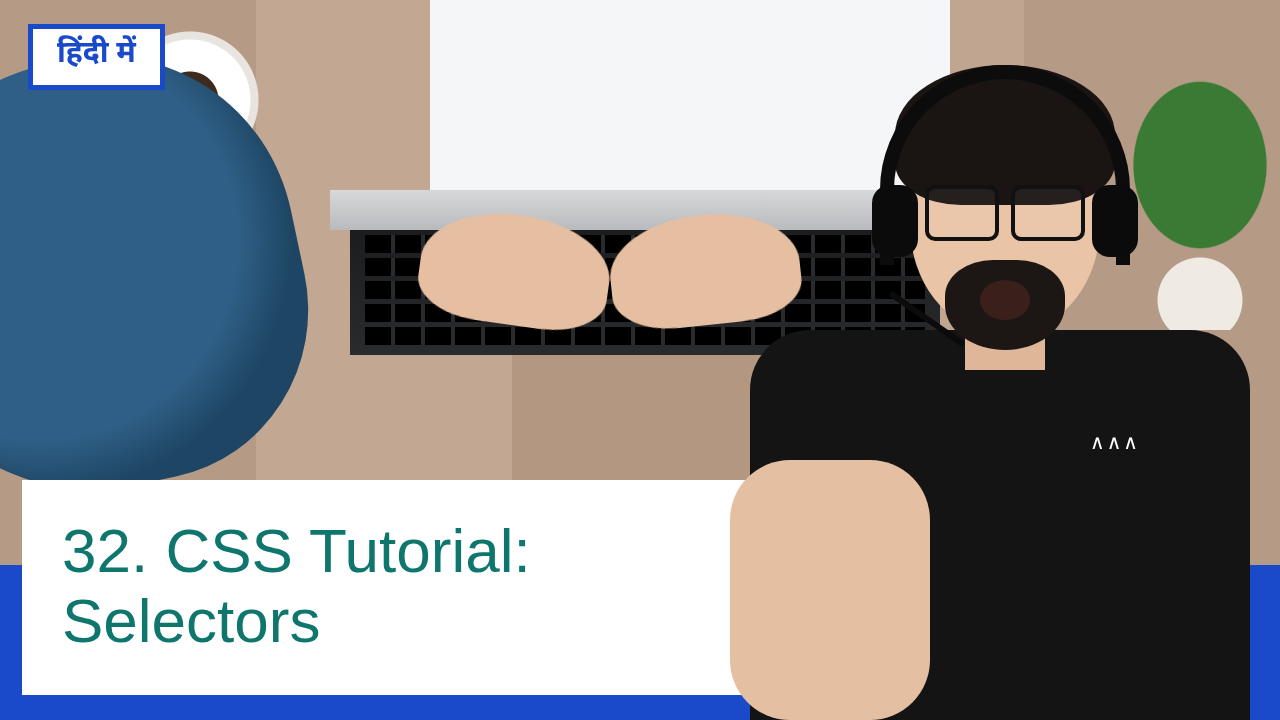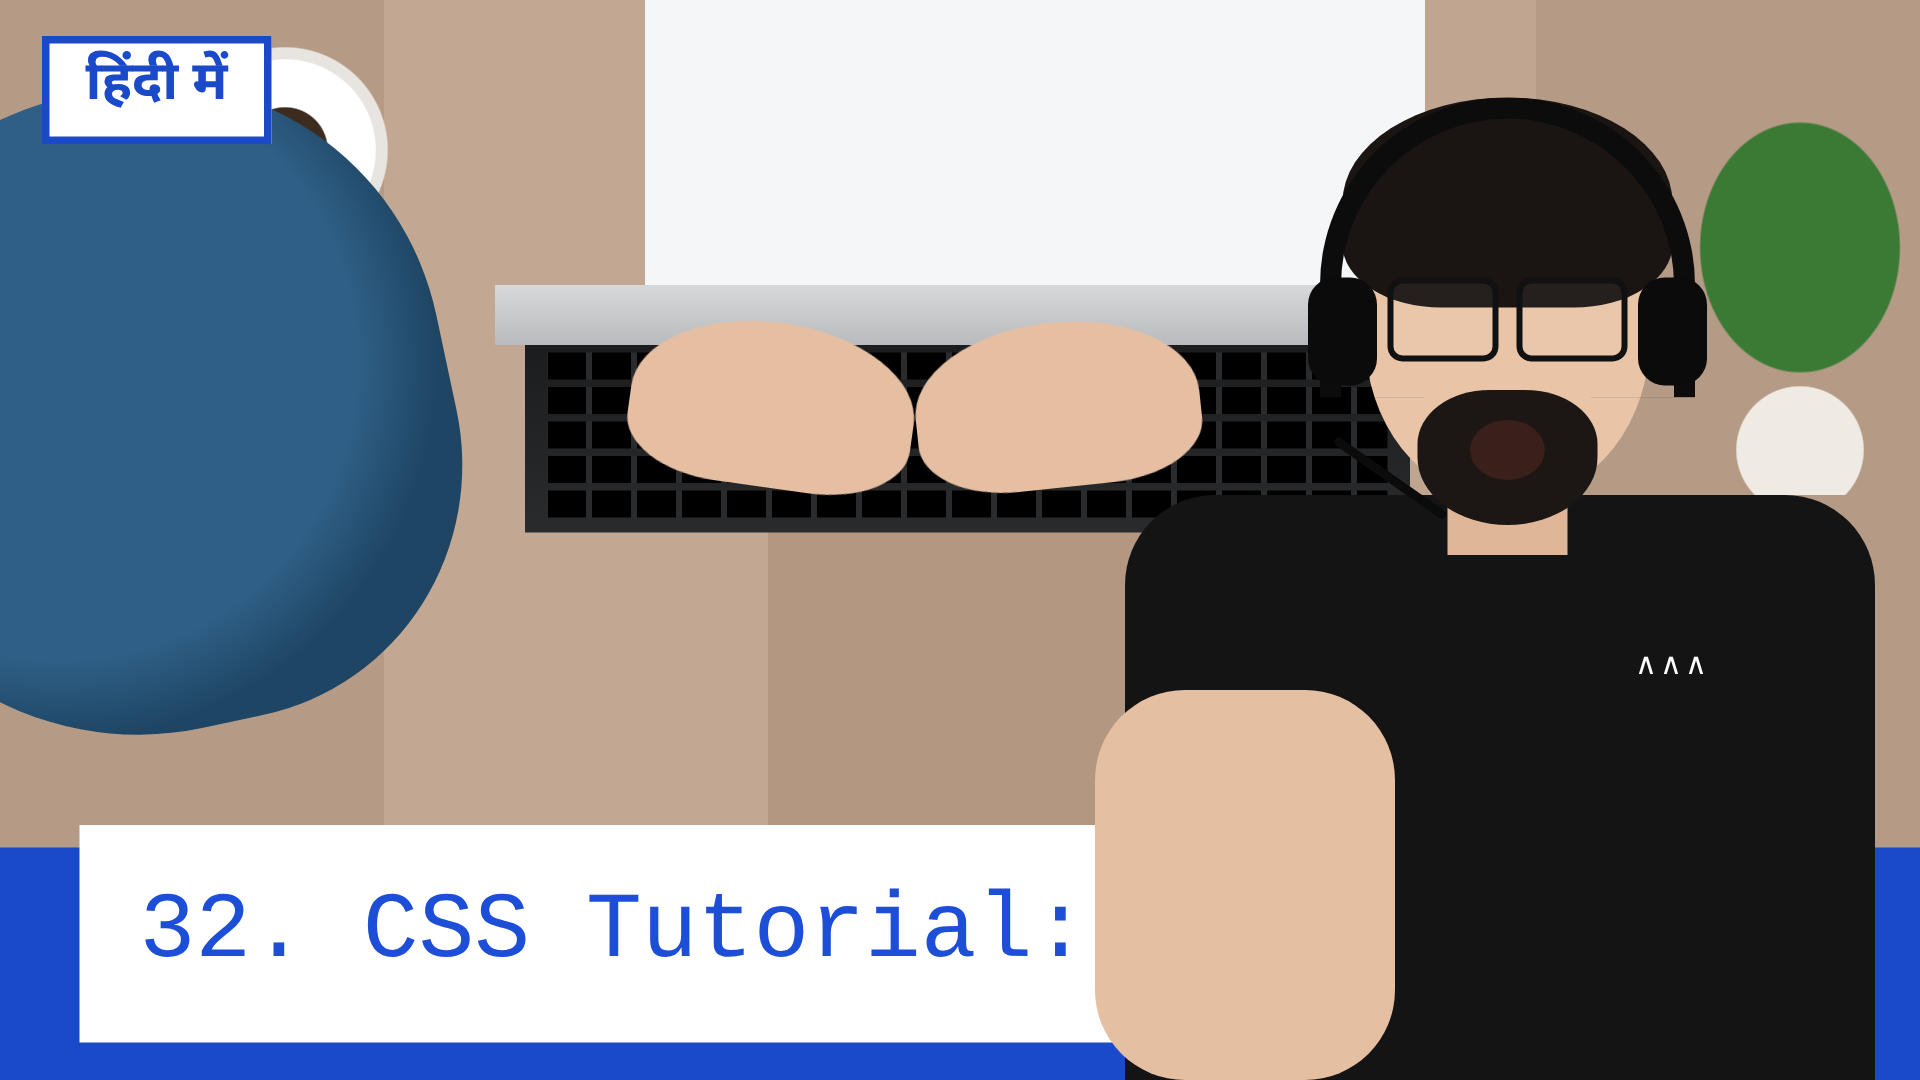--- a/index.html
+++ b/index.html
@@ -131,38 +131,37 @@
   }
 
   
   .hindi-badge{
     position:absolute; top:24px; left:28px;
     background:#ffffff;
     border:5px solid #1a49c9;
     padding:10px 24px 14px;
     color:#1a49c9;
     font-family:"Noto Sans Devanagari","Mangal","Devanagari Sangam MN",serif;
-    font-size:36px;
+    font-size:30px;
     font-weight:700;
     line-height:1.05;
   }
 
   
   .title-card{
     position:absolute;
     left:22px; bottom:25px;
     width:770px;
     background:#ffffff;
     padding:36px 40px 40px;
-    color:#1d4ed8;
-    font-family:Liberation Mono, monospace;
+    color:#0f766e;
+    font-family:Liberation Sans, sans-serif;
     font-size:62px;
     line-height:1.12;
     font-weight:400;
-    margin-left:31px;
   }
 
   
   .subtitle{
     position:absolute;
     right:56px; bottom:34px;
     width:420px;
     color:#ffffff;
     font-family:"Helvetica Neue",Arial,sans-serif;
     font-size:26px;
@@ -186,20 +185,21 @@
 <div class="plant"></div>
 
 <div class="blue-band"></div>
 
 <div class="hindi-badge">
   <span>हिंदी में</span>
 </div>
 
 <div class="title-card">
   <div>32. CSS Tutorial:</div>
+  <div>Selectors</div>
 </div>
 
 <div class="subtitle">
   <div>Complete Web Development</div>
   <div>Course in Hindi</div>
 </div>
 
 <div class="presenter">
   <div class="torso"></div>
   <div class="arm"></div>

